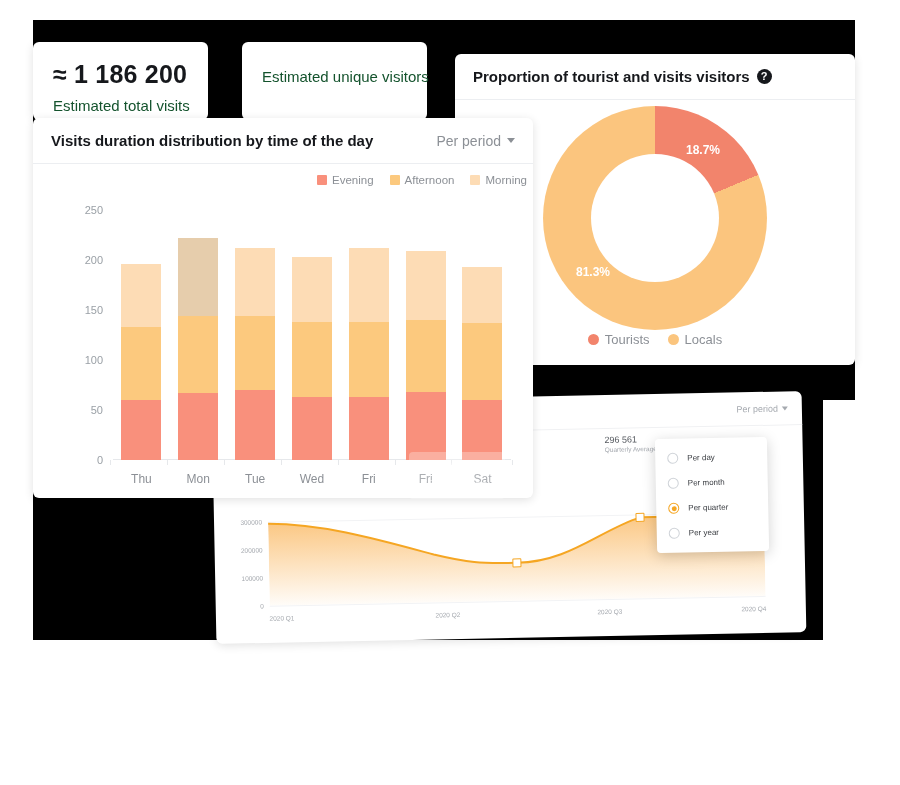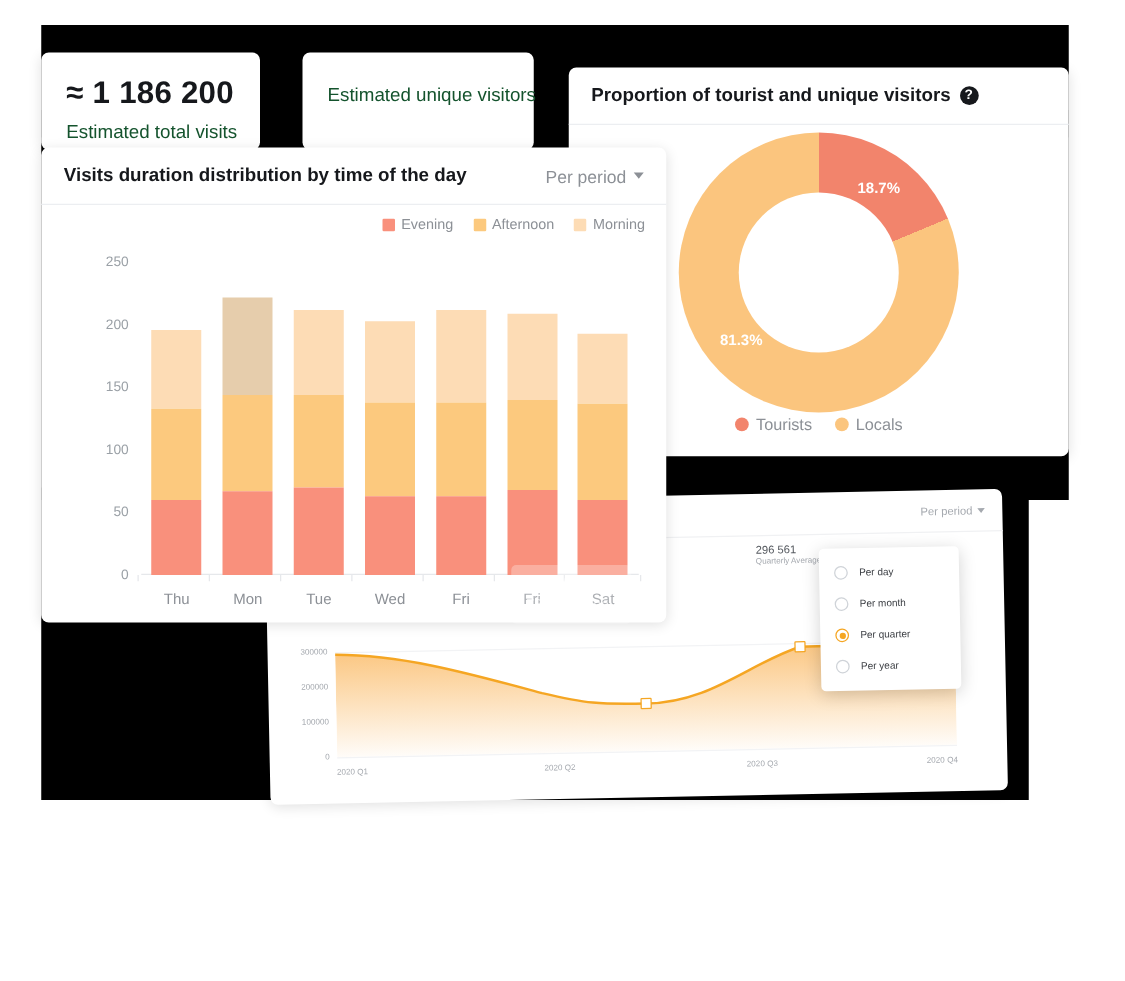--- a/index.html
+++ b/index.html
@@ -95,21 +95,21 @@
     width: 0; height: 0;
     border-left: 4px solid transparent;
     border-right: 4px solid transparent;
     border-top: 5px solid #8c9096;
   }
 
   
   #bar-card { left: 33px; top: 118px; width: 500px; height: 380px; }
   .bar-legend {
     position: absolute;
-    right: 17px;
+    right: 6px;
     top: 56px;
     display: flex;
     gap: 16px;
     align-items: center;
   }
   .lg-item { display: flex; align-items: center; gap: 5px; font-size: 11.5px; color: #8c9096; }
   .lg-sw { width: 10px; height: 10px; border-radius: 1px; }
 
   .plot {
     position: absolute;
@@ -349,21 +349,21 @@
     <div class="kpi-value">≈ 1 186 200</div>
     <div class="kpi-label">Estimated total visits</div>
   </div>
 
   <div class="card kpi" style="left:242px; top:22px; width:185px; height:78px;">
     <div class="kpi-label">Estimated unique visitors</div>
   </div>
 
   <div class="card" id="donut-card">
     <div class="card-head">
-      <span class="card-title">Proportion of tourist and unique visitors</span>
+      <span class="card-title">Proportion of tourist and visits visitors</span>
       <span class="help-icon">?</span>
     </div>
 
     <div class="donut-wrap">
       <div class="donut" style="background: conic-gradient(#F2846C 0deg 67.3deg, #FBC57E 67.3deg 360deg);">
         <div class="donut-hole"></div>
         <div class="slice-label" style="left:143px; top:37px;">18.7%</div>
         <div class="slice-label" style="left:33px; top:159px;">81.3%</div>
       </div>
     </div>

